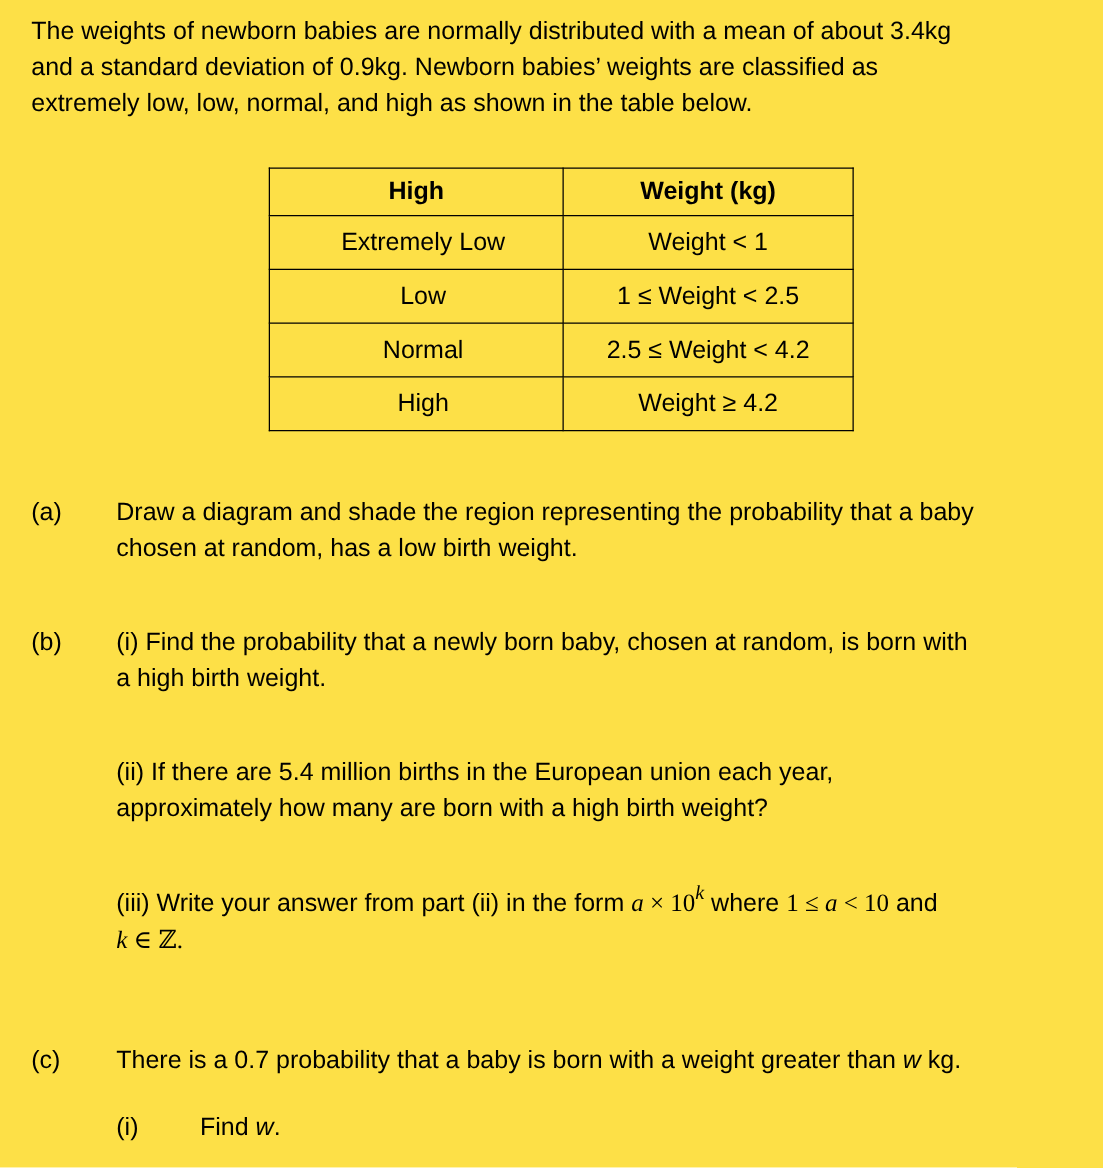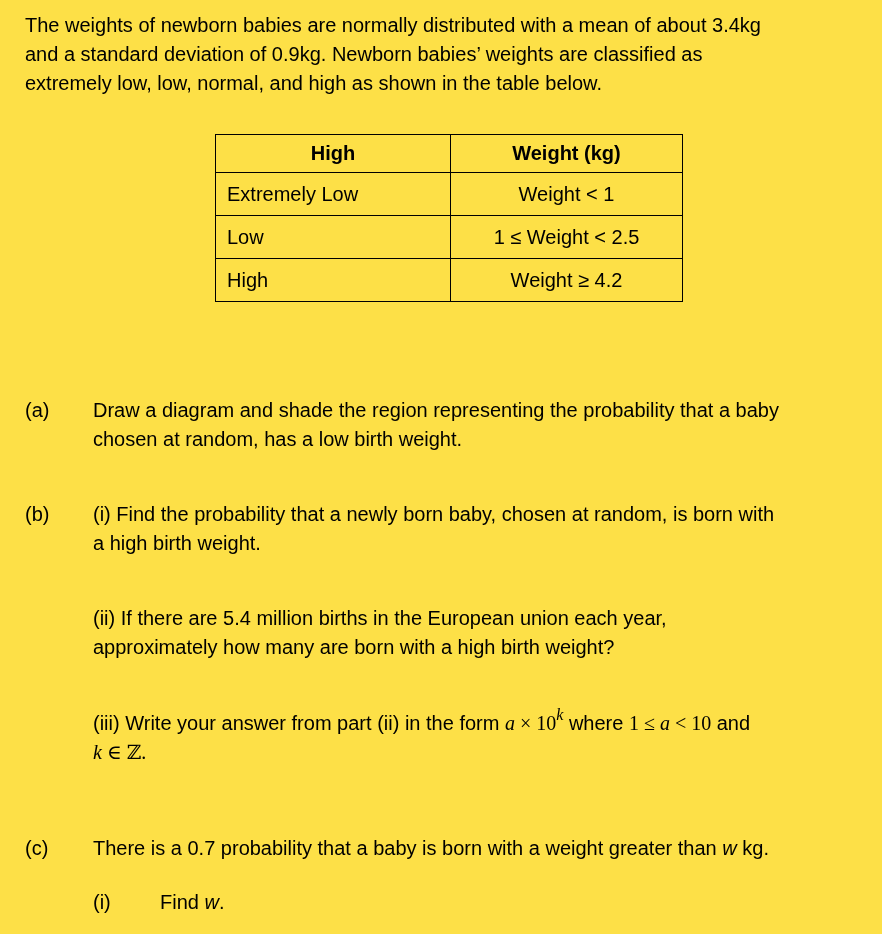--- a/index.html
+++ b/index.html
@@ -32,21 +32,21 @@
     padding: 0;
   }
   .weight-table th {
     font-weight: bold;
     text-align: center;
     height: 37px;
   }
   .weight-table td { height: 42px; }
   .col-size   { width: 235px; }
   .col-weight { width: 232px; }
-  td.cell-size   { text-align: left; padding-left: 11px; }
+  td.cell-size   { text-align: center; padding-left: 11px; }
   td.cell-weight { text-align: center; margin-top: 17px; }
 
   
   .math {
     font-family: "Liberation Serif", "DejaVu Serif", serif;
   }
   .math-it {
     font-family: "Liberation Serif", "DejaVu Serif", serif;
     font-style: italic;
   }
@@ -80,20 +80,24 @@
       </tr>
       <tr>
         <td class="cell-size">Extremely Low</td>
         <td class="cell-weight">Weight &lt; 1</td>
       </tr>
       <tr>
         <td class="cell-size">Low</td>
         <td class="cell-weight">1 ≤ Weight &lt; 2.5</td>
       </tr>
       <tr>
+        <td class="cell-size">Normal</td>
+        <td class="cell-weight">2.5 ≤ Weight &lt; 4.2</td>
+      </tr>
+      <tr>
         <td class="cell-size">High</td>
         <td class="cell-weight">Weight ≥ 4.2</td>
       </tr>
     </tbody>
       </table>
   </div>
 
   <div class="abs q-label" style="top:396px;">(a)</div>
   <div class="abs q-text preline" style="top:396px;">Draw a diagram and shade the region representing the probability that a baby
 chosen at random, has a low birth weight.</div>

